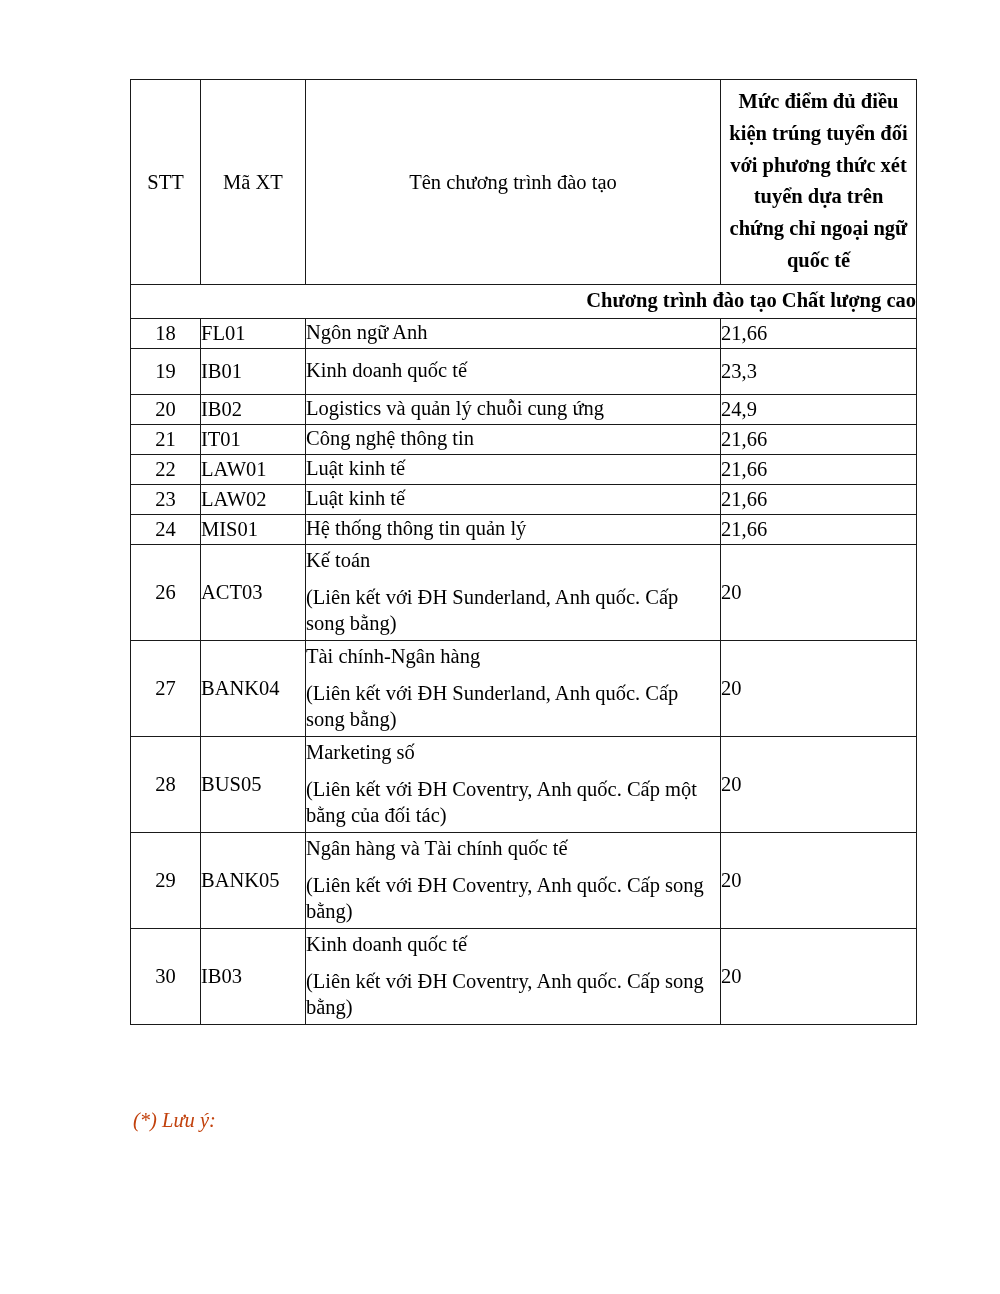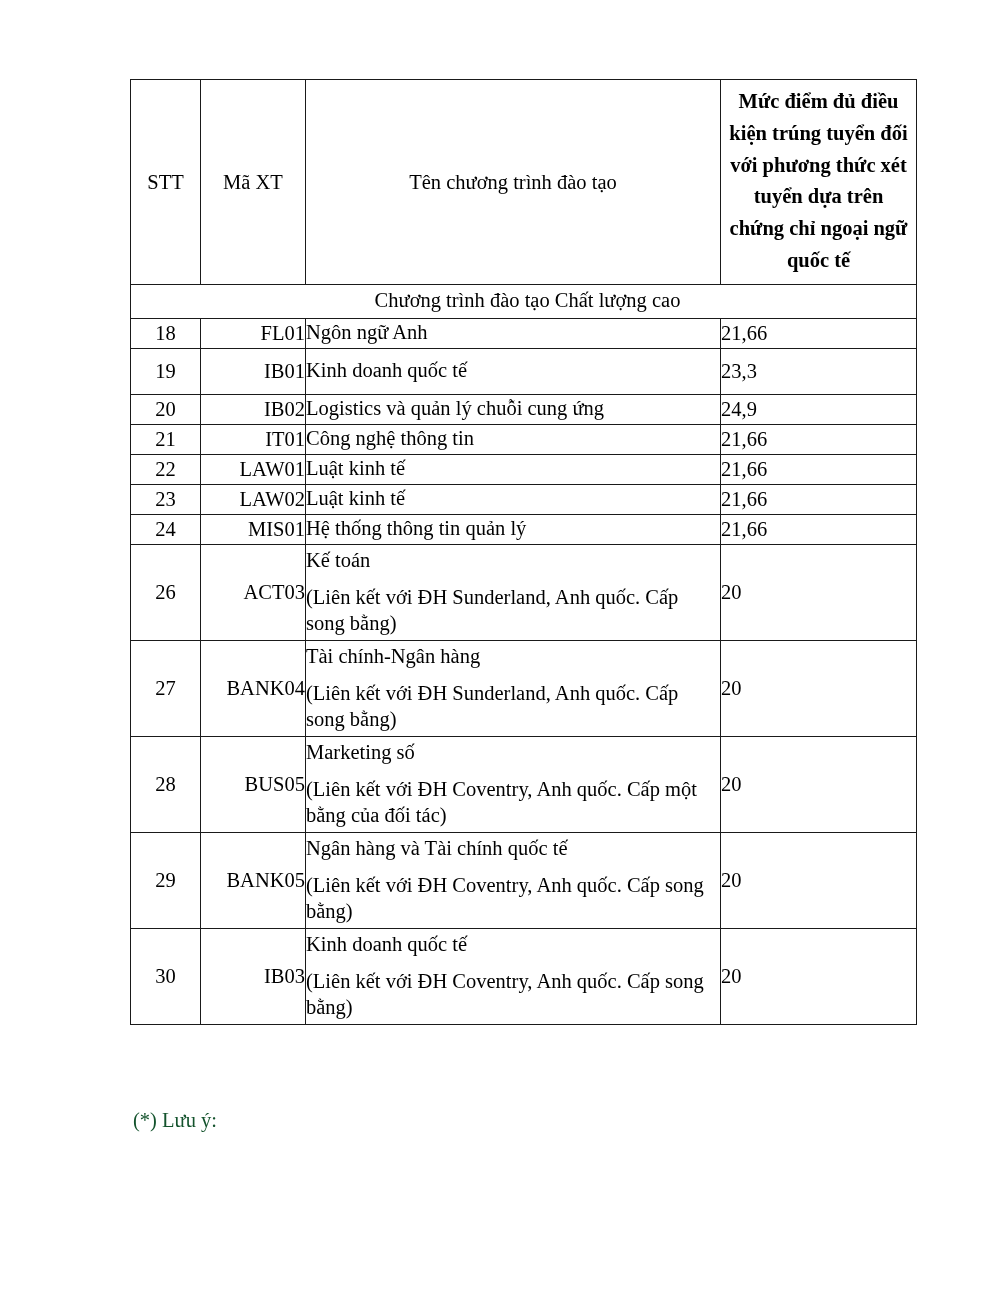--- a/index.html
+++ b/index.html
@@ -59,36 +59,36 @@
   .hdr-muc-inner {
     font-weight: bold;
     font-size: 20.5px;
     line-height: 1.55;
     text-align: center;
     padding: 6px 6px 7px 6px;
   }
 
   
   .section-row td {
-    font-weight: normal;
-    font-size: 20.5px;
-    text-align: center;
+    font-weight: bold;
+    font-size: 20.5px;
+    text-align: right;
     padding: 4px 0 5px 8px;
     height: 24px;
   }
 
   
   .data-row td {
     font-size: 20.5px;
   }
   .cell-stt {
     text-align: center;
   }
   .cell-ma {
-    text-align: right;
+    text-align: left;
     padding-left: 10px;
   }
   .cell-ten {
     text-align: left;
     padding: 3px 8px 4px 10px;
     line-height: 1.25;
   }
   .cell-muc {
     text-align: left;
     margin-left: 7px;
@@ -101,23 +101,24 @@
   .h-tall   { height: 46px; }
   .h-two    { height: 72px; }
   .h-three  { height: 96px; }
 
   
   .footnote {
     position: absolute;
     left: 133px;
     top: 1104px;
     width: 790px;
+    font-style: italic;
     font-size: 20.5px;
     line-height: 1.62;
-    color: #14532d;
+    color: #c2410c;
   }
   .footnote div { white-space: pre-wrap; }
 </style>
 </head>
 <body>
 
 <div id="page">
 
   <table class="admissions-table">
     <colgroup>

